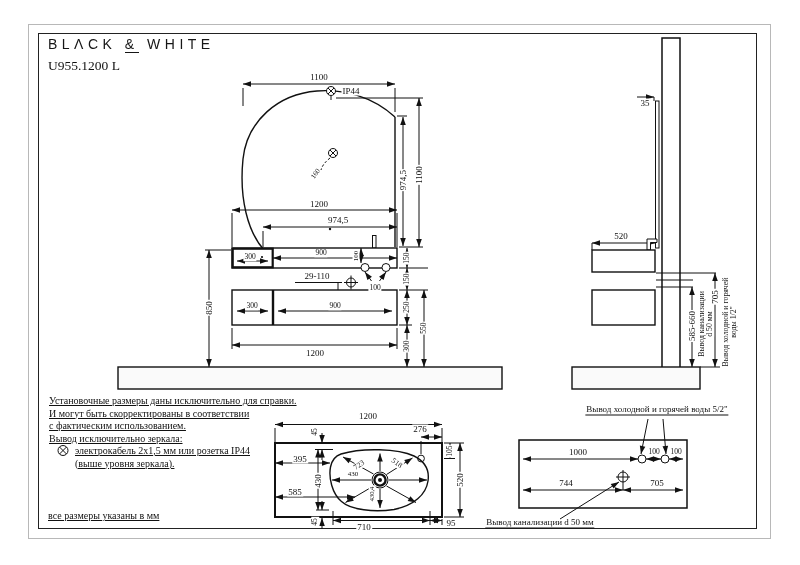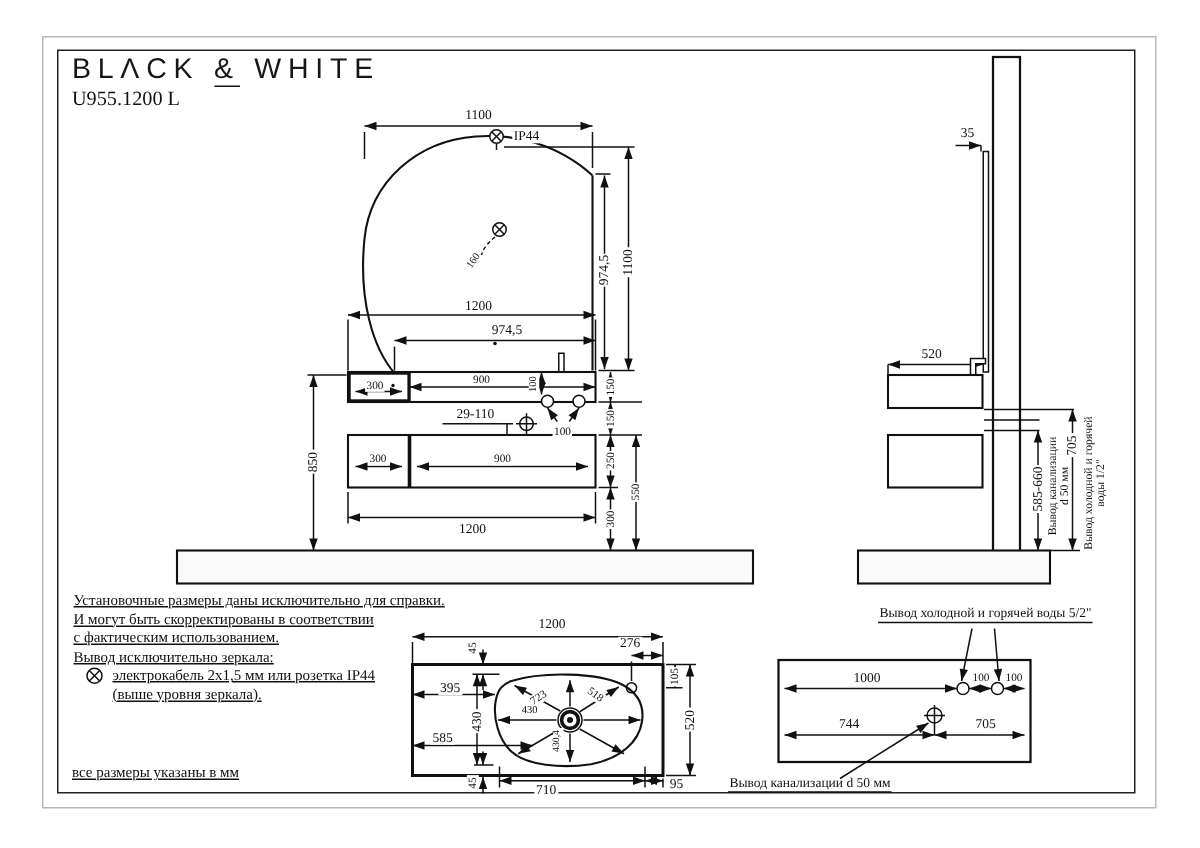--- a/index.html
+++ b/index.html
@@ -1,21 +1,21 @@
 <!DOCTYPE html>
 <html><head>
 <meta charset="utf-8">
 <style>
   html,body{margin:0;padding:0;background:#fff;}
   #page{position:relative;width:800px;height:565px;background:#fff;overflow:hidden;
         font-family:"Liberation Serif",serif;color:#111;}
   .frame-outer{position:absolute;left:28px;top:24px;width:741px;height:513px;border:1px solid #b8b8b8;}
   .frame-inner{position:absolute;left:38px;top:33px;width:717px;height:494px;border:1.5px solid #222;}
   #brand{position:absolute;left:48px;top:36px;font-family:"Liberation Sans",sans-serif;
-         font-size:19px;letter-spacing:4.5px;color:#161616;}
+         font-size:14px;letter-spacing:4.5px;color:#161616;}
   #brand .amp{border-bottom:1.5px solid #161616;}
   #model{position:absolute;left:48px;top:58px;font-size:13.5px;}
   svg{position:absolute;left:0;top:0;}
   .lb{position:absolute;font-size:9px;line-height:1;background:#fff;padding:0 1px;
       transform:translate(-50%,-50%);white-space:nowrap;}
   .lv{transform:translate(-50%,-50%) rotate(-90deg);}
   .ls{font-size:7.5px;}
   .lt{font-size:7px;}
   .ul{border-bottom:1px solid #111;padding-bottom:1px;}
   .note{position:absolute;font-size:10px;line-height:1;white-space:nowrap;background:transparent;text-decoration:underline;}
@@ -229,21 +229,21 @@
   <span class="lb ls lv" style="left:407px;top:258px">150</span>
   <span class="lb ls lv" style="left:407px;top:279px">150</span>
   <span class="lb ls lv" style="left:407px;top:307px">250</span>
   <span class="lb ls lv" style="left:407px;top:346px">300</span>
   <span class="lb ls lv" style="left:424px;top:328px">550</span>
   <span class="lb lv" style="left:209px;top:308px">850</span>
   <span class="lb" style="left:315px;top:353px">1200</span>
   <span class="lb ls" style="left:252px;top:306px">300</span>
   <span class="lb ls" style="left:335px;top:306px">900</span>
 
-  <span class="lb" style="left:645px;top:89px">35</span>
+  <span class="lb" style="left:645px;top:103px">35</span>
   <span class="lb" style="left:621px;top:236px">520</span>
   <span class="lb lv" style="left:692px;top:326px">585-660</span>
   <span class="rrot" style="left:702px;top:324px">Вывод канализации</span>
   <span class="rrot" style="left:710px;top:324px">d 50 мм</span>
   <span class="lb lv" style="left:715px;top:297px">705</span>
   <span class="rrot" style="left:726px;top:322px">Вывод холодной и горячей</span>
   <span class="rrot" style="left:734px;top:322px">воды 1/2"</span>
 
   <span class="note" style="left:49px;top:396px">Установочные размеры даны исключительно для справки.</span>
   <span class="note" style="left:49px;top:408.5px">И могут быть скорректированы в соответствии</span>

